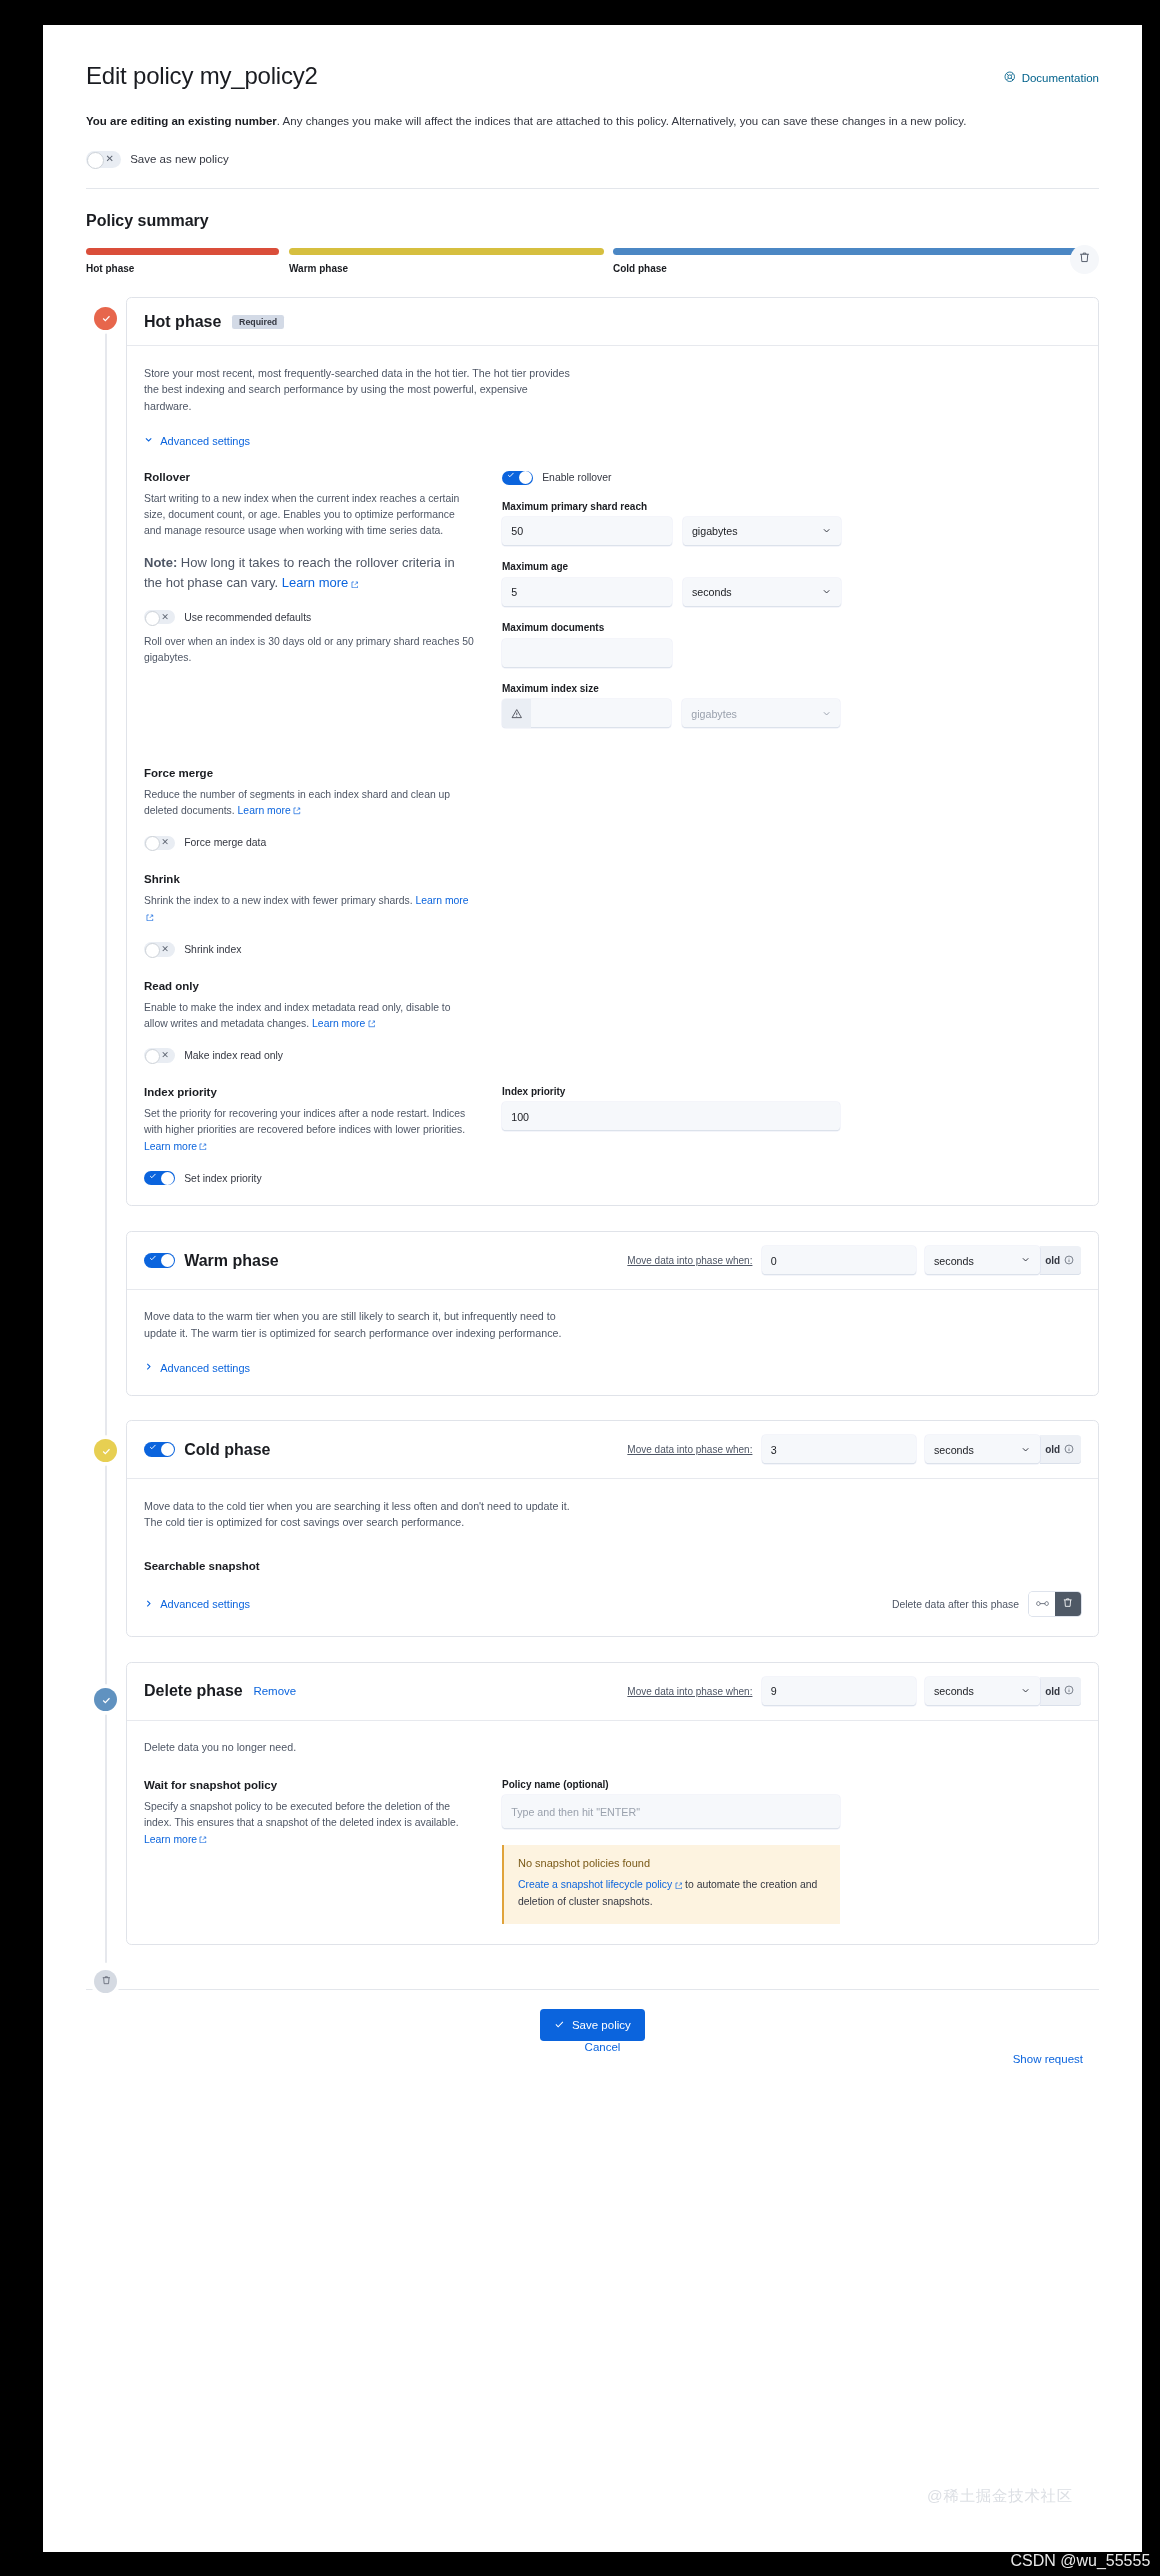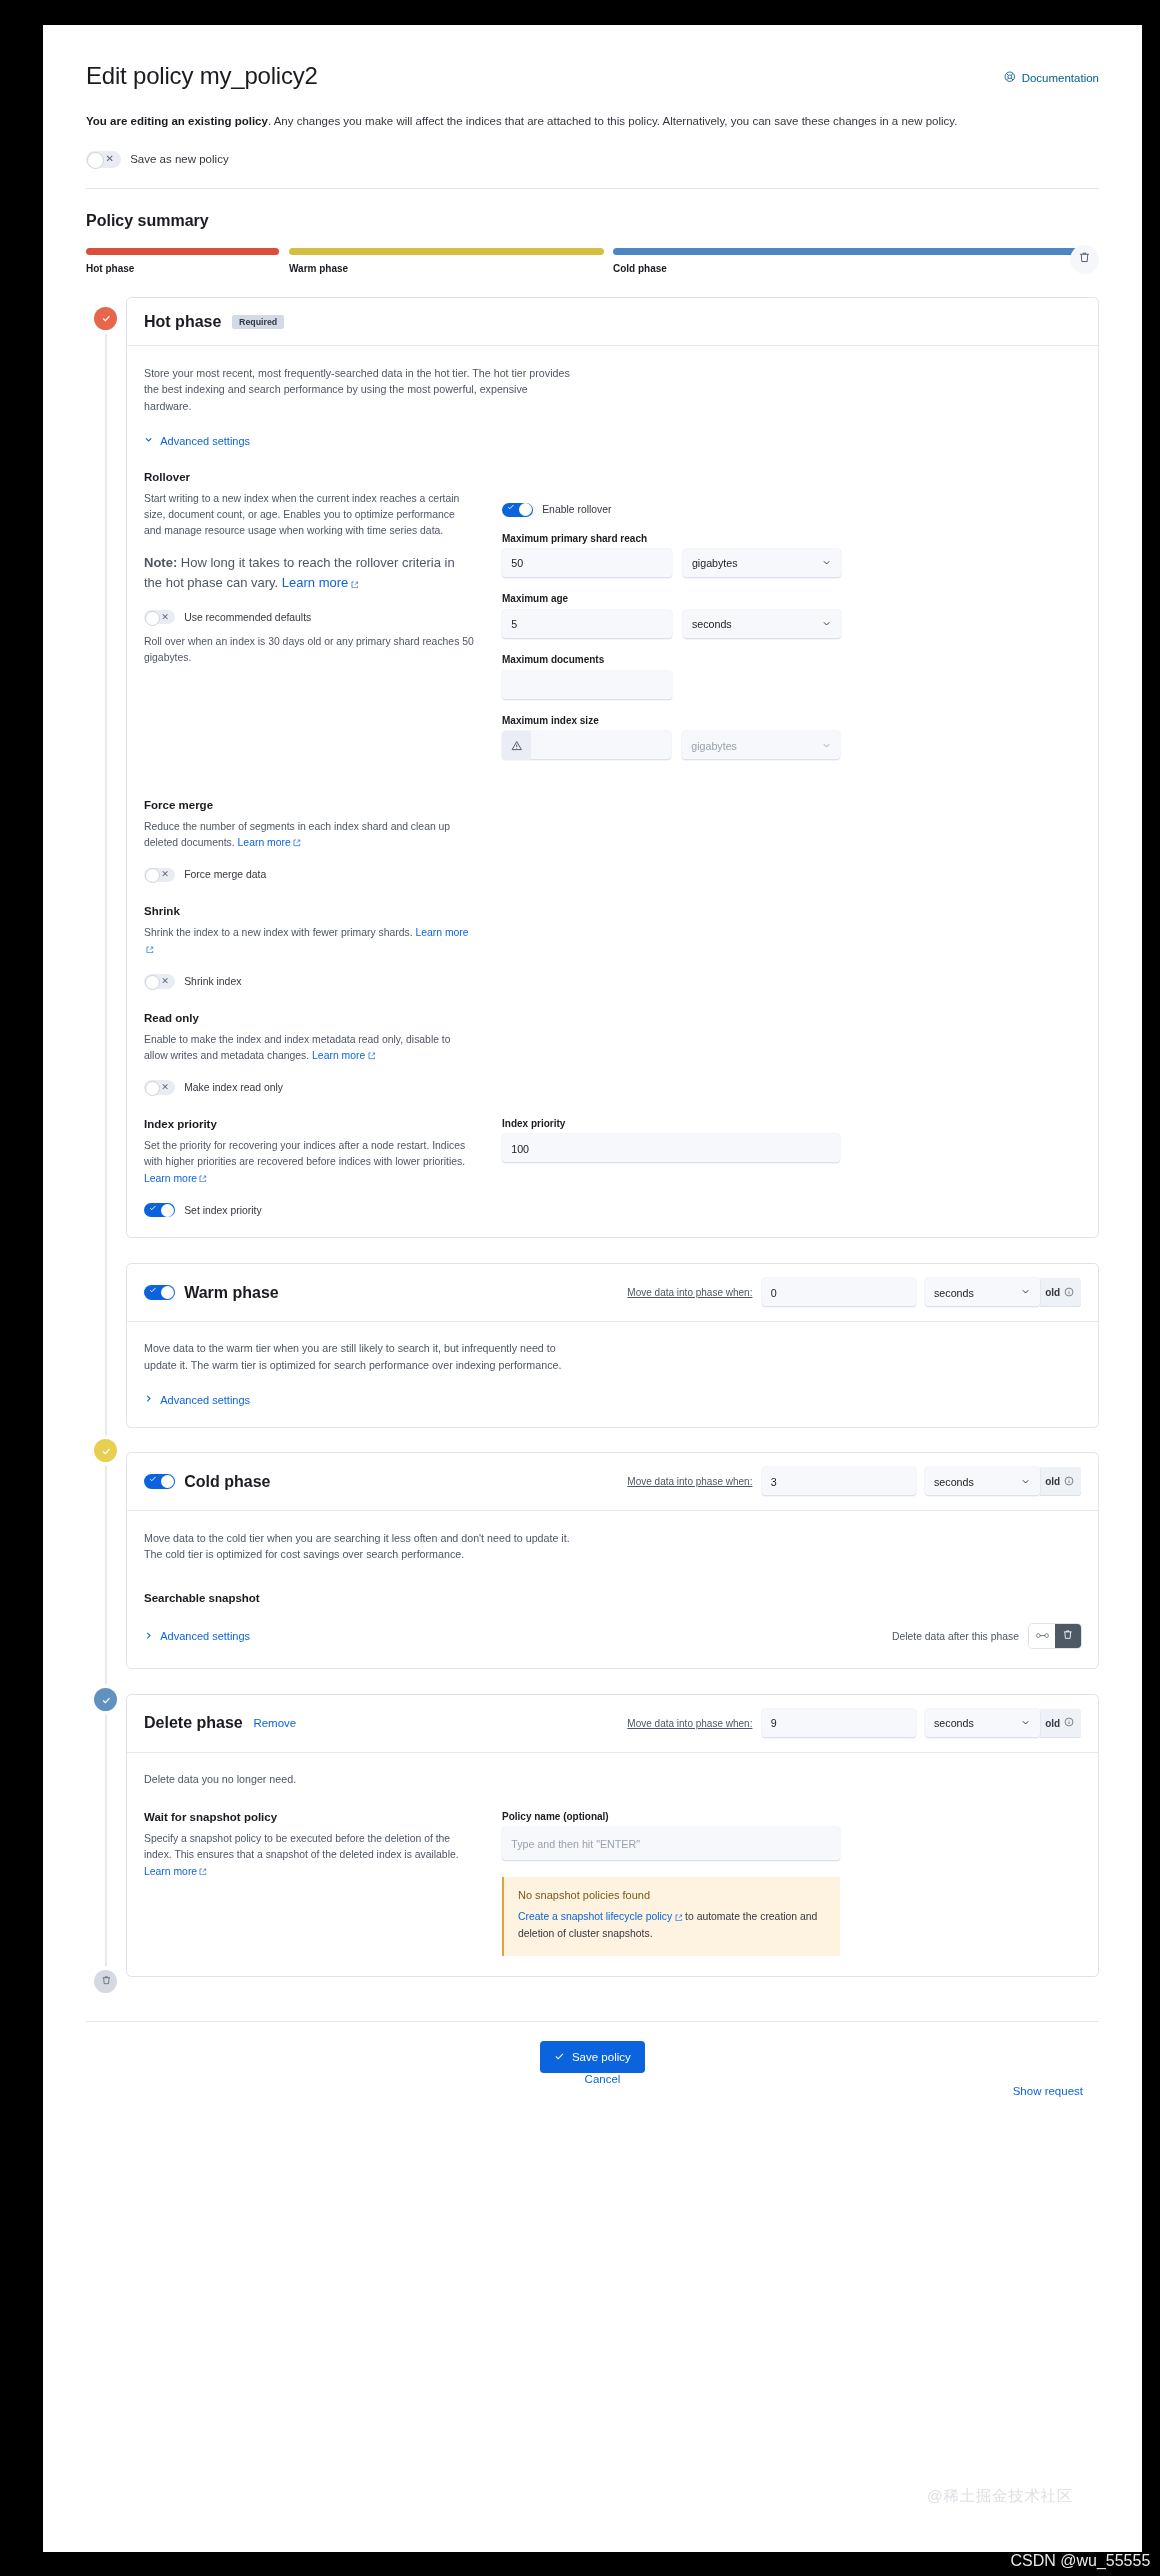--- a/index.html
+++ b/index.html
@@ -135,21 +135,21 @@
   .field { margin-bottom: 15.4px; }
   .field-label { font-size: 10px; font-weight: 700; color: #1a1c21; margin-bottom: 5.4px; }
   .field-row { display: flex; gap: 10.7px; }
   .field-row .num { width: 170px; flex: none; }
   .field-row .unit { width: 158px; flex: none; }
   .input-with-warn { display: flex; width: 170px; border-radius: 3.8px; overflow: hidden;
     box-shadow: 0 0 0 0.8px rgba(19,34,149,.06), inset 0 -0.8px 0 #d3dae6; background: #f6f8fb; }
   .warn-prefix { width: 29px; height: 29px; background: #eaeef4; display: flex; align-items: center; justify-content: center; flex: none; }
   .input-with-warn .inp { flex: 1; box-shadow: none; background: transparent; }
 
-  .enable-row { margin-bottom: 15.4px; margin-top: 32px; }
+  .enable-row { margin-bottom: 15.4px; }
 
   
   .snap-title { font-size: 11.5px; font-weight: 700; color: #1a1c21; margin-top: 29px; }
   .cold-bottom { display: flex; align-items: center; margin-top: 20px; }
   .del-after { margin-left: auto; display: flex; align-items: center; gap: 10px; }
   .del-after-lbl { font-size: 10.4px; color: #4e5665; }
   .seg { display: flex; border-radius: 3.8px; overflow: hidden; box-shadow: 0 0 0 0.8px #d3dae6; }
   .seg-btn { width: 26px; height: 24.6px; display: flex; align-items: center; justify-content: center; background: #fff; }
   .seg-btn.active { background: #4f5966; }
 
@@ -192,21 +192,21 @@
               <line x1="9.9" y1="9.9" x2="12.5" y2="12.5"></line>
             <line x1="12.5" y1="3.5" x2="9.9" y2="6.1"></line>
               <line x1="6.1" y1="9.9" x2="3.5" y2="12.5"></line>
           </svg>
         </span>
         <span>Documentation</span>
       </a>
     </div>
 
     <p class="intro">
-      <b>You are editing an existing policy</b><span>. Any changes you make will affect the indices that are attached to this policy. Alternatively, you can save these changes in a new policy.</span>
+      <b>You are editing an existing number</b><span>. Any changes you make will affect the indices that are attached to this policy. Alternatively, you can save these changes in a new policy.</span>
     </p>
 
     <div class="switch-row save-as-row">
       <span class="switch off">
           <span class="x">✕</span>
         </span>
       <span class="switch-label">Save as new policy</span>
     </div>
 
     <div class="hr"></div>

